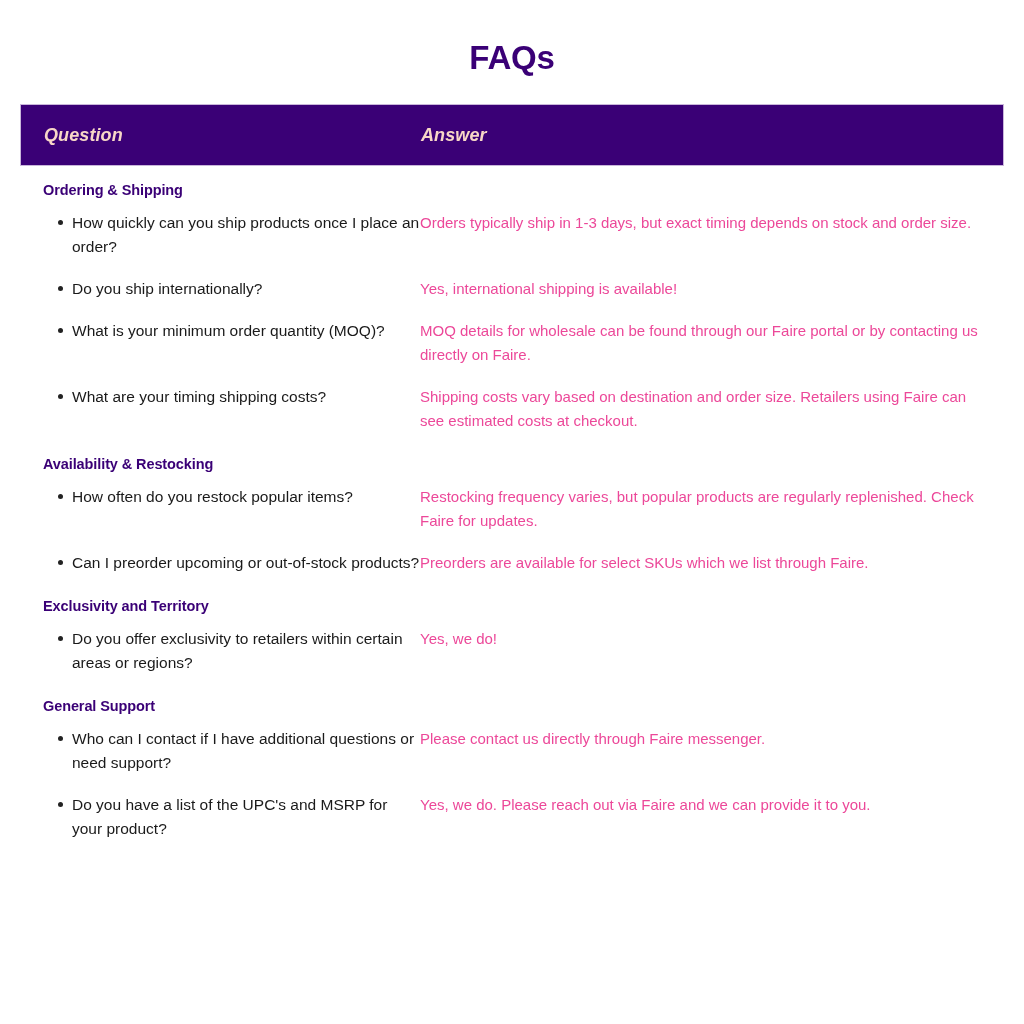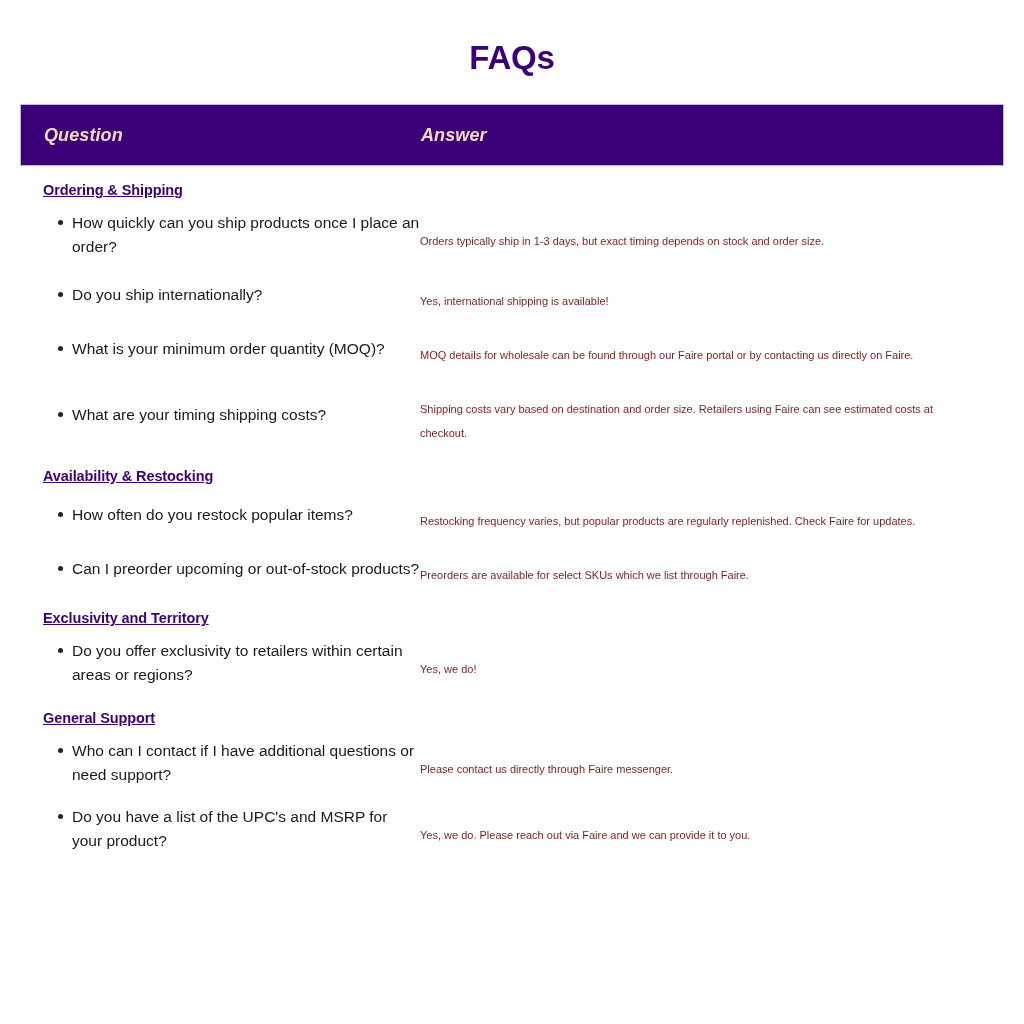--- a/index.html
+++ b/index.html
@@ -68,27 +68,26 @@
   
   .section { margin-bottom: 4px; }
 
   .section-title {
     font-size: 14.5px;
     font-weight: bold;
     color: #3A0076;
     padding-left: 23px;
     margin: 14px 0 4px 0;
     letter-spacing: -0.1px;
-    text-decoration: underline;
   }
   .section:first-child .section-title { margin-top: 0; }
 
   .qa-row {
     display: flex;
-    align-items: center;
+    align-items: flex-start;
     padding: 9px 0 9px 0;
   }
 
   .q-cell {
     width: 400px;
     box-sizing: border-box;
     padding-left: 52px;
     position: relative;
   }
   .bullet-dot {
@@ -106,25 +105,24 @@
     color: #1a1a1a;
     display: block;
   }
 
   .a-cell {
     flex: 1;
     box-sizing: border-box;
     padding-right: 22px;
   }
   .a-text {
-    font-size: 11px;
+    font-size: 15px;
     line-height: 24px;
-    color: #7f1d1d;
+    color: #ec4899;
     display: block;
-    margin-top: 12px;
   }
 </style>
 </head>
 <body>
 
 <div class="page">
 
   <h1 class="page-title">FAQs</h1>
 
   <div class="faq-table">

